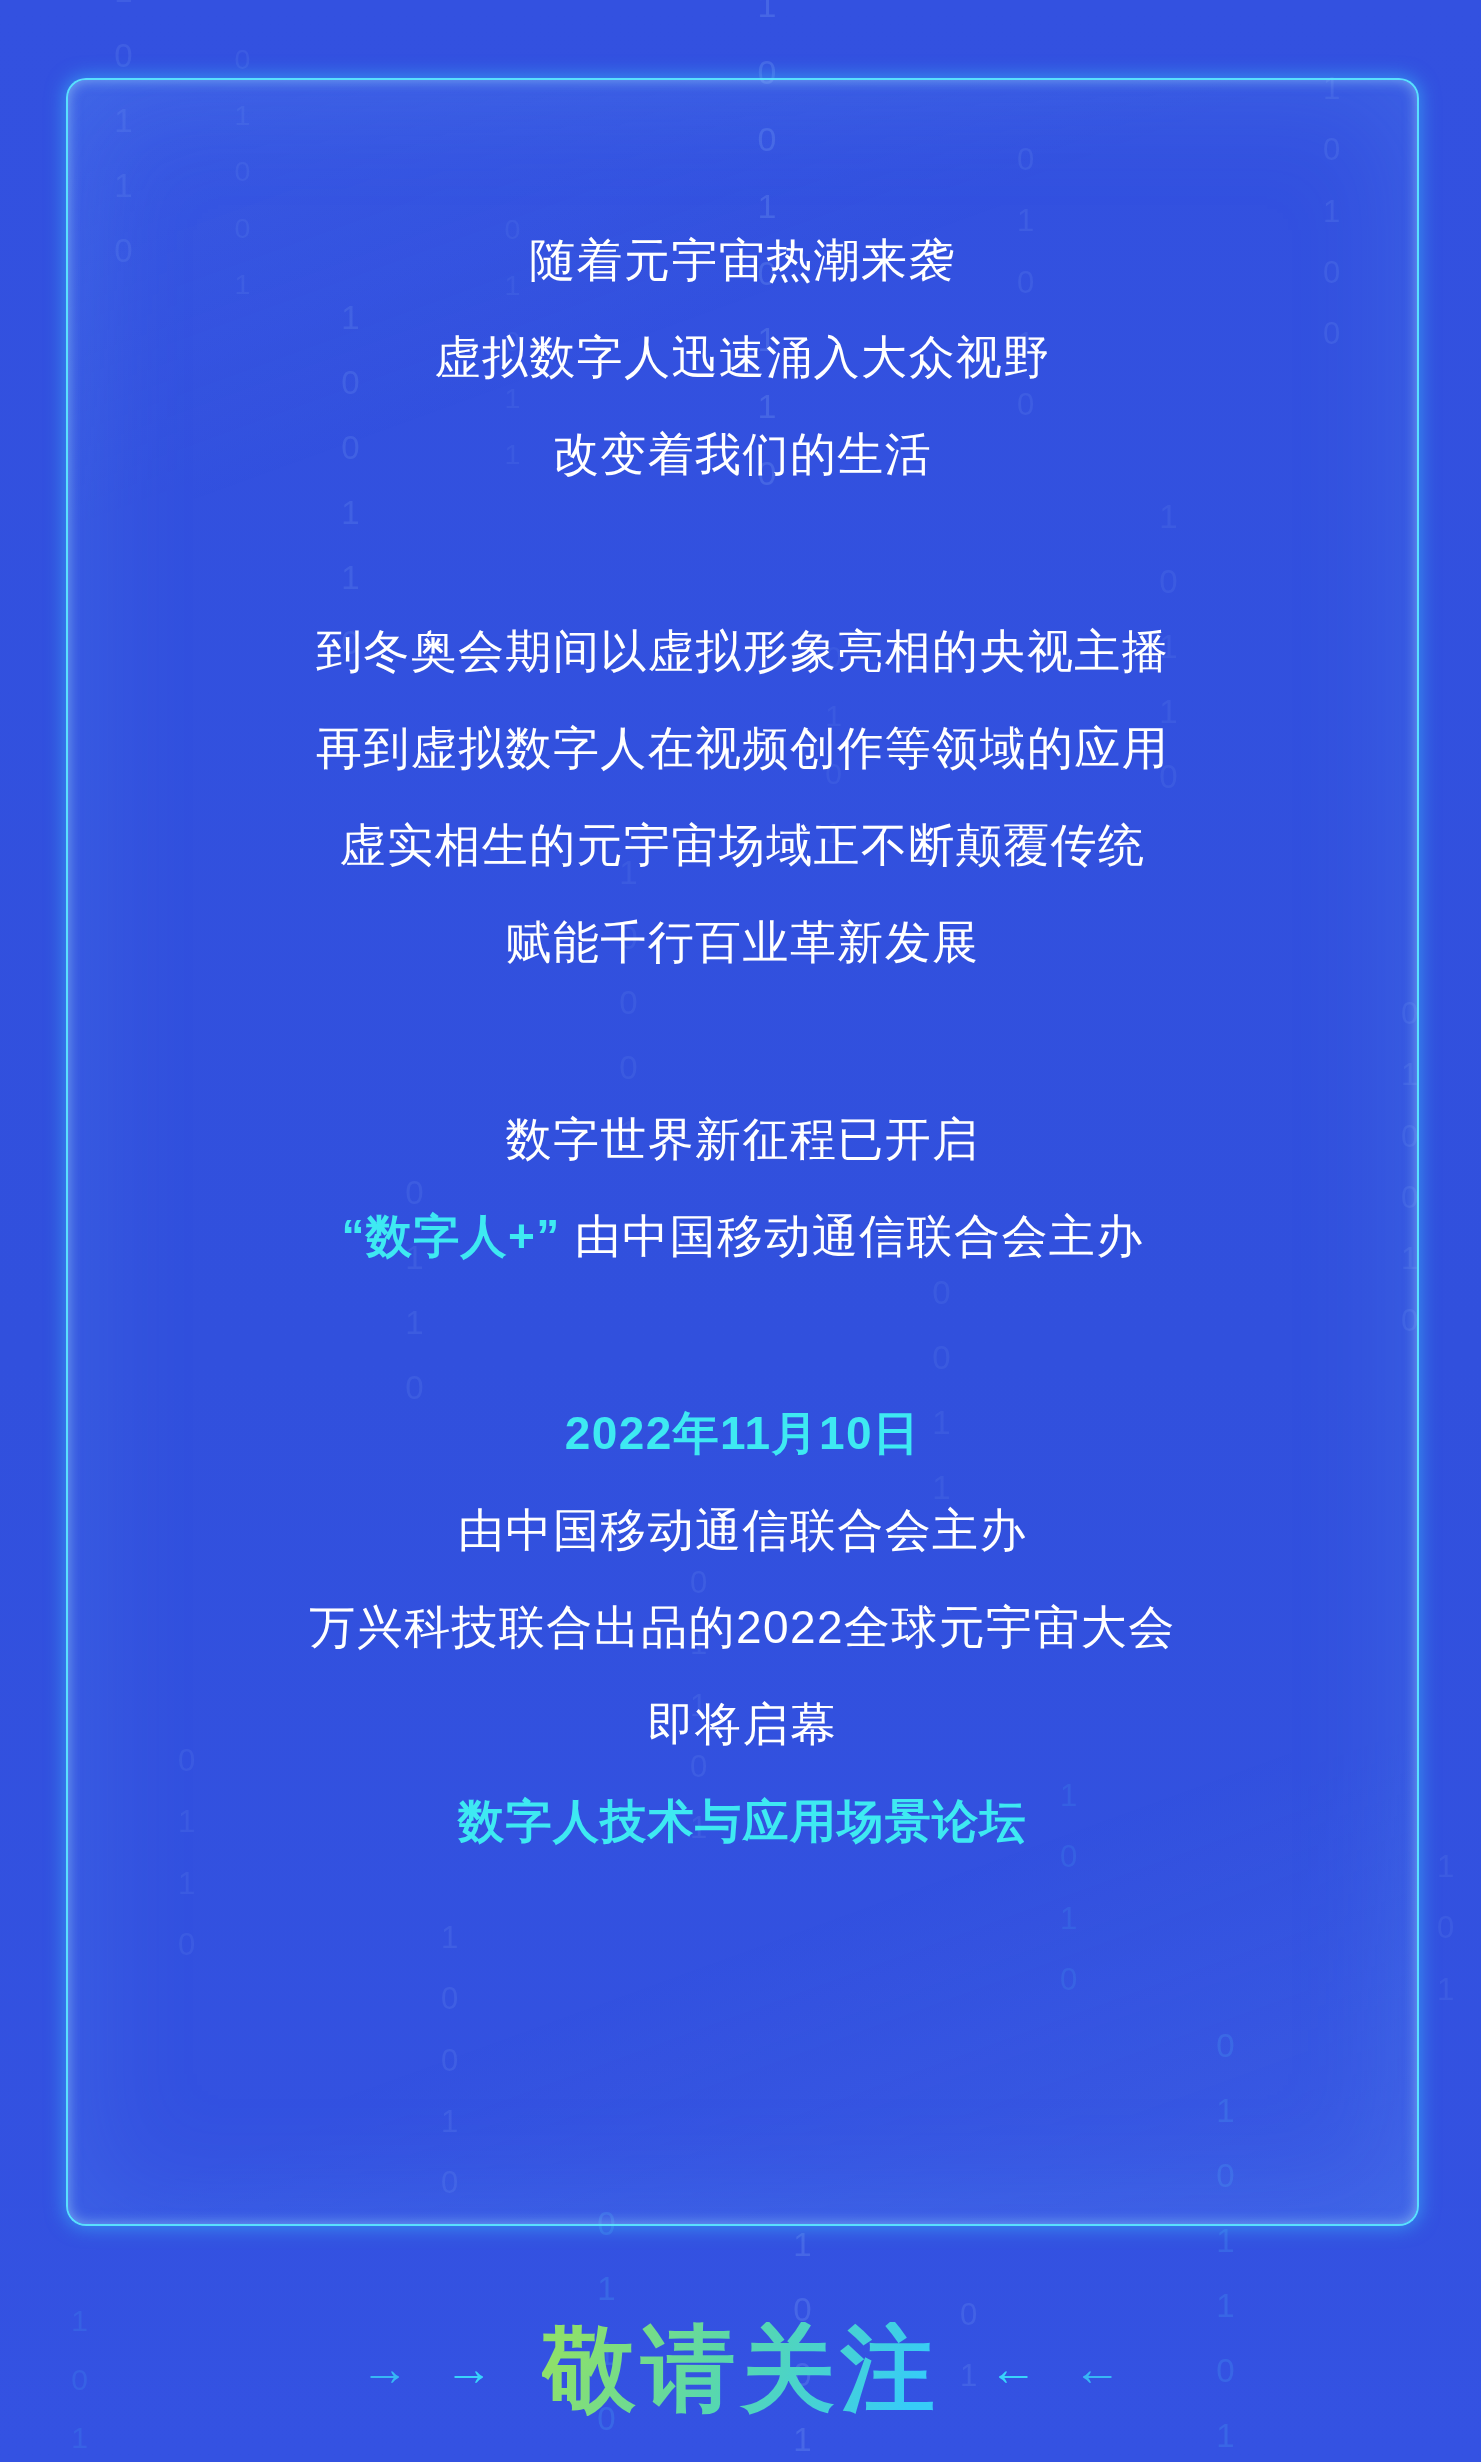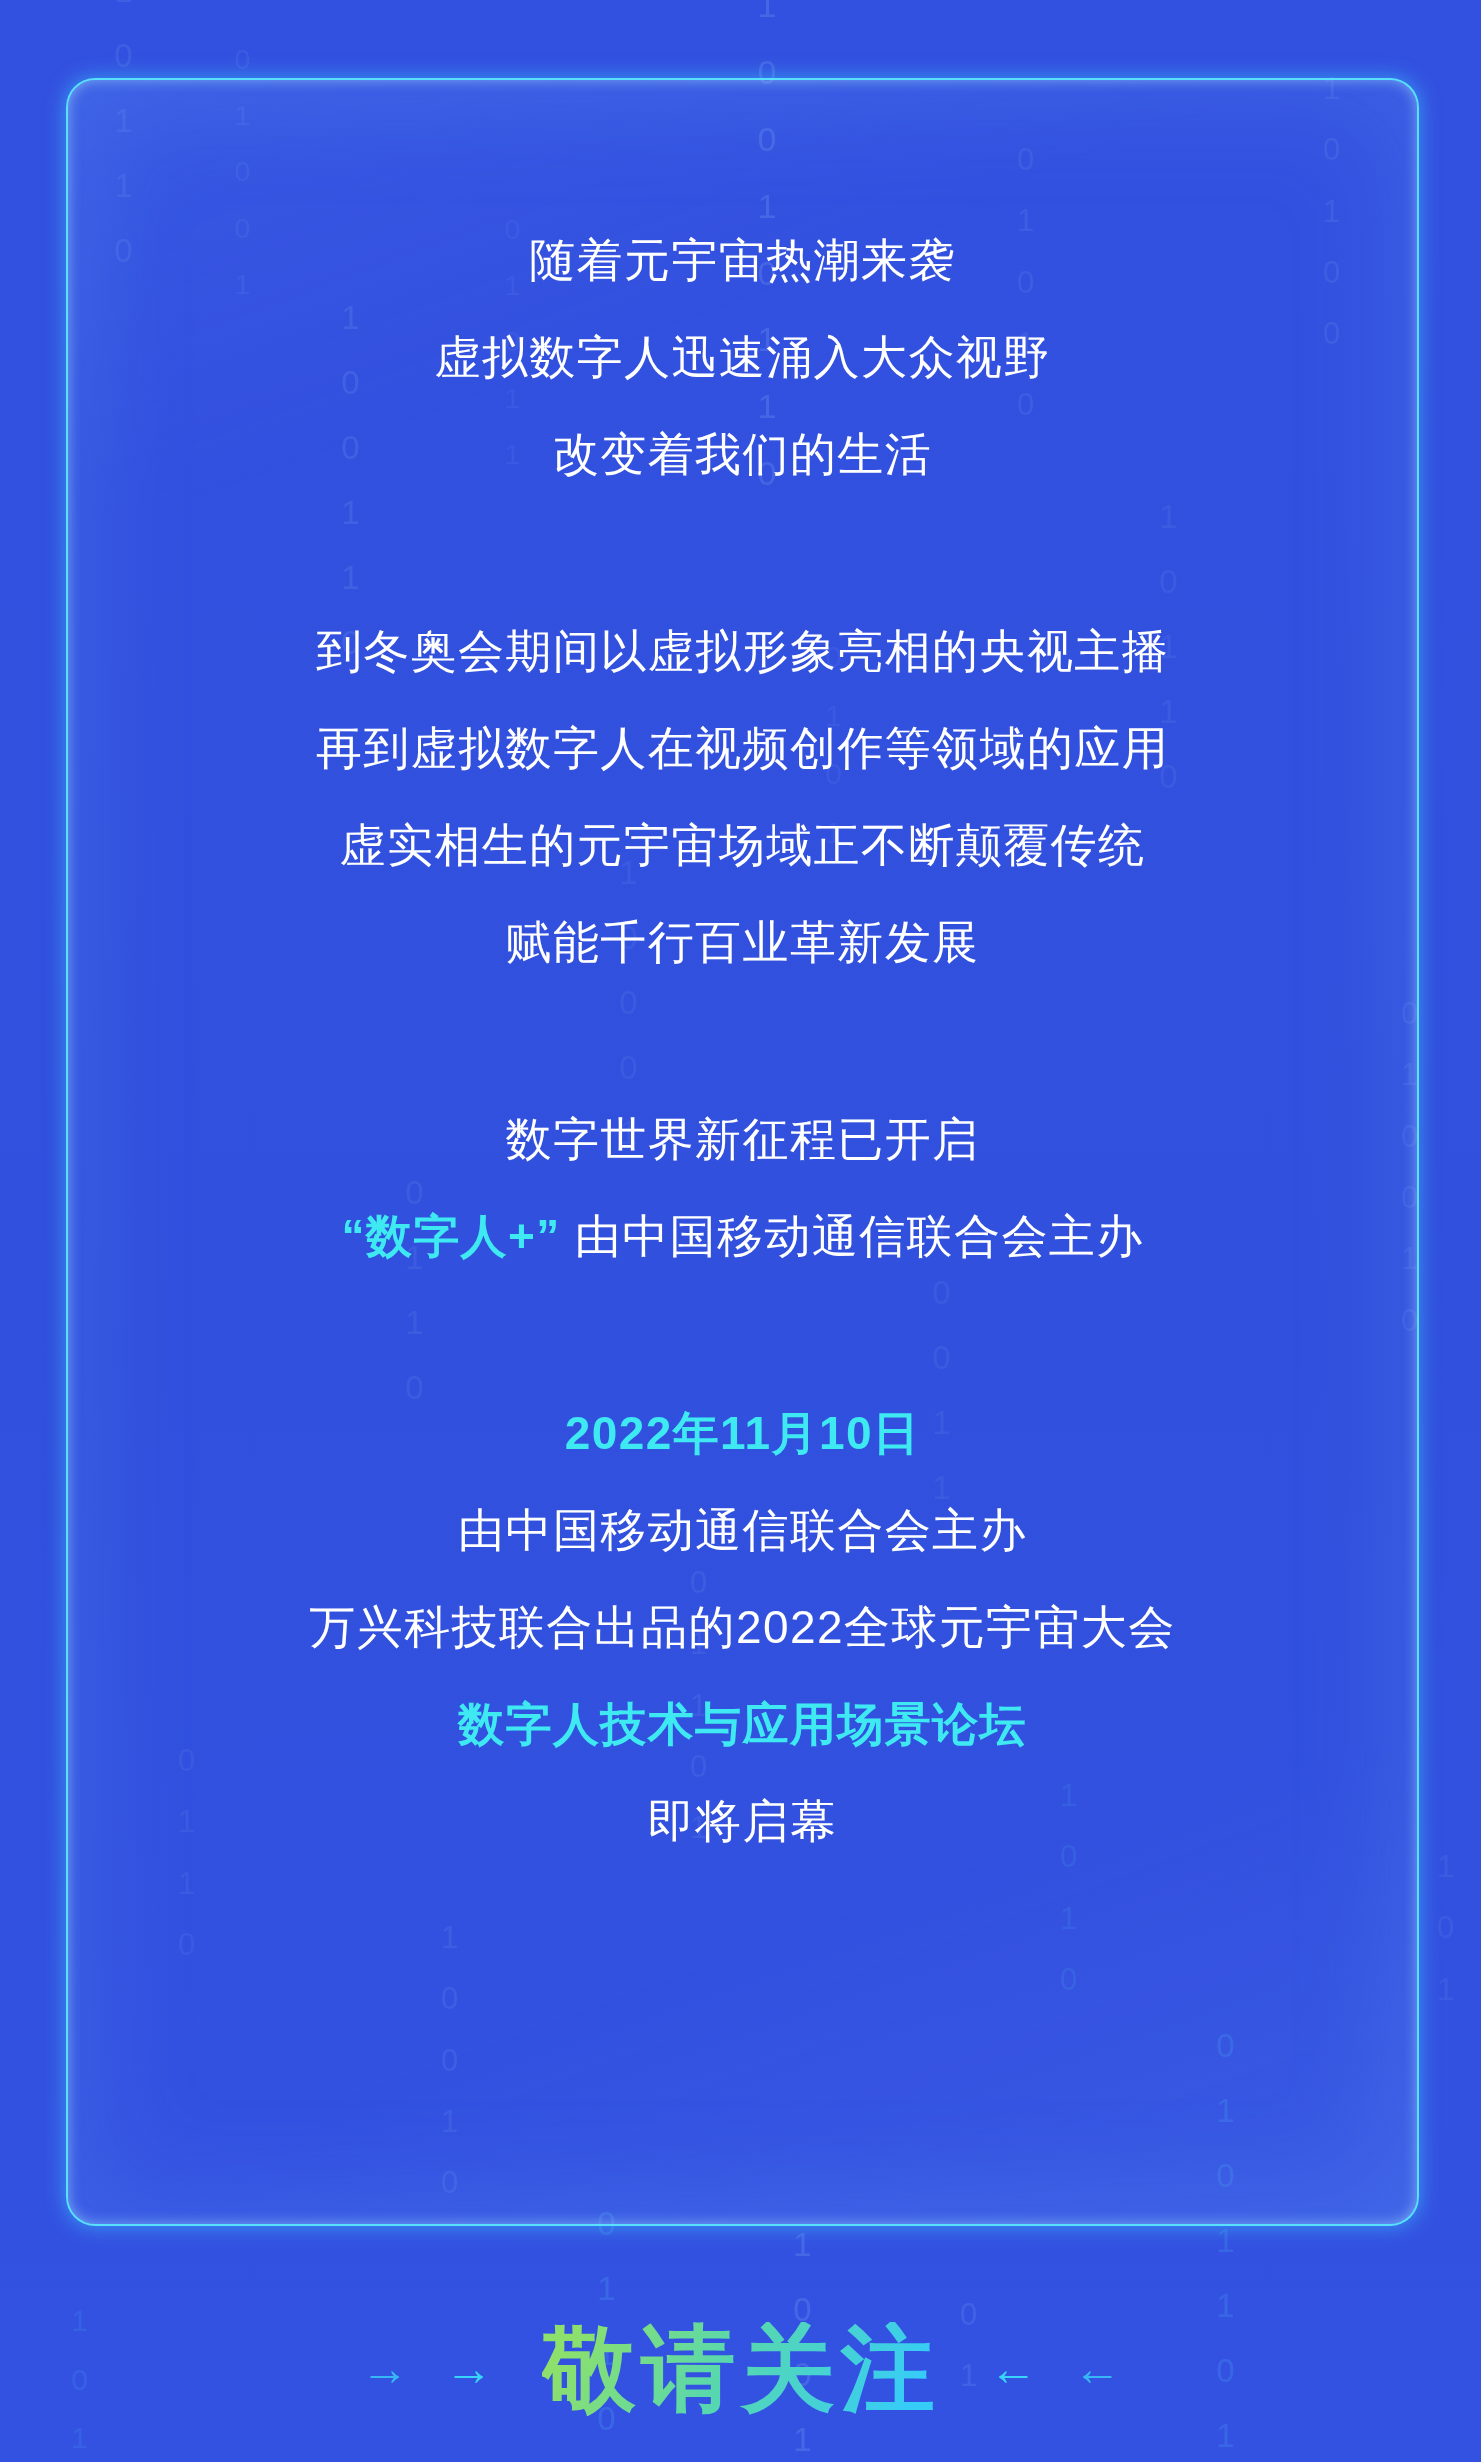--- a/index.html
+++ b/index.html
@@ -25,21 +25,21 @@
     font-weight:400;
     line-height:1;
     user-select:none;
   }
   .bin-cyan{color:#57e2ff;}
   
   .card{
     position:absolute;
     left:66px;top:78px;
     width:1349px;height:2144px;
-    border-radius:29px;
+    border-radius:20px;
     border:2.8px solid rgba(92,232,255,.95);
     box-shadow:
       0 0 18.5px 1.4px rgba(60,205,255,.5),
       inset 0 0 12.8px rgba(185,245,255,.5),
       inset 0 0 107px 21.3px rgba(115,175,255,.17);
     z-index:2;
     background:linear-gradient(160deg,rgba(110,160,255,.10) 0%,rgba(60,95,235,0) 18%,rgba(60,95,235,0) 80%,rgba(120,175,255,.10) 100%);
   }
   .card-text{
     position:absolute;
@@ -116,22 +116,22 @@
           <span class="line"><span class="seg-normal">赋能千行百业革新发展</span></span>
         </p>
         <p class="para">
           <span class="line"><span class="seg-normal">数字世界新征程已开启</span></span>
           <span class="line"><span class="seg-accent">“数字人+”</span><span class="seg-normal"> 由中国移动通信联合会主办</span></span>
         </p>
         <p class="para">
           <span class="line"><span class="seg-accent">2022年11月10日</span></span>
           <span class="line"><span class="seg-normal">由中国移动通信联合会主办</span></span>
           <span class="line"><span class="seg-normal">万兴科技联合出品的2022全球元宇宙大会</span></span>
+          <span class="line"><span class="seg-normal">即将启幕</span></span>
           <span class="line"><span class="seg-accent">数字人技术与应用场景论坛</span></span>
-          <span class="line"><span class="seg-normal">即将启幕</span></span>
         </p>
       </div>
   </div>
 
   <div class="footer">
     <span><span class="arrow outer" style="margin-right: 36px;">→</span><span class="arrow" style="margin-right: 0px;">→</span></span>
     <span class="follow-title">敬请关注</span>
     <span><span class="arrow" style="margin-right: 36px;">←</span><span class="arrow outer" style="margin-right: 0px;">←</span></span>
   </div>
 </div>

